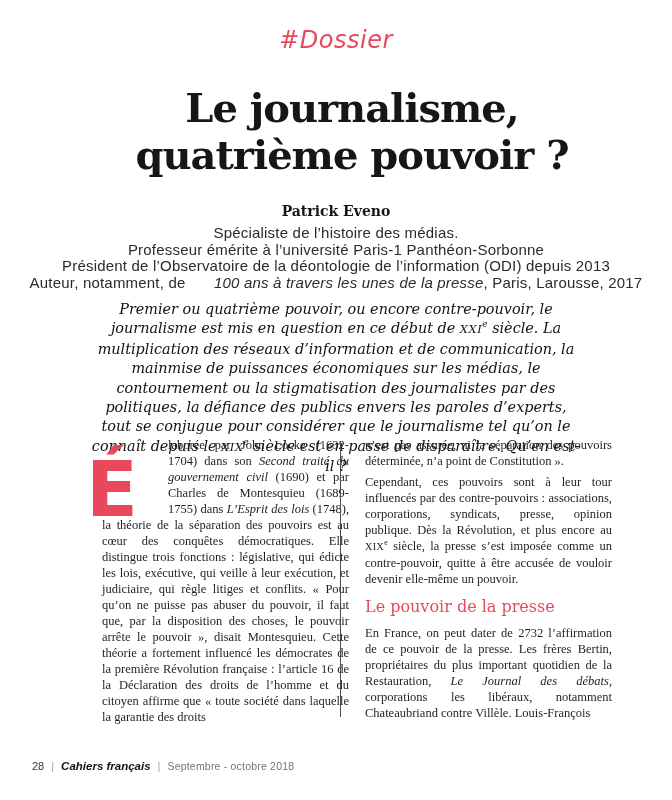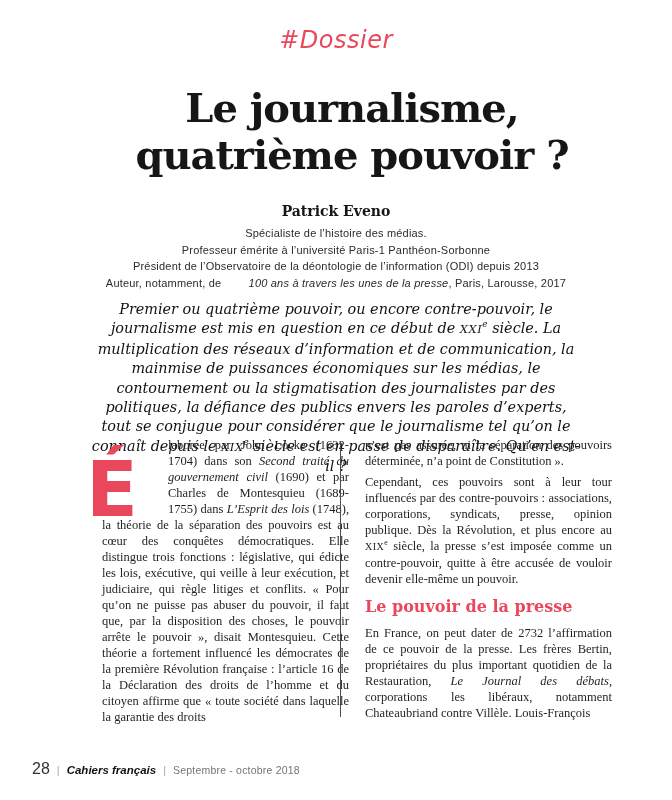--- a/index.html
+++ b/index.html
@@ -14,21 +14,21 @@
   }
 
   .title {
     position:absolute; top:84px; left:16px; width:100%; text-align:center;
     font-family:"DejaVu Serif", serif; font-weight:bold;
     font-size:40px; line-height:47px; letter-spacing:-1px; color:#161616;
   }
 
   .author { position:absolute; top:203px; left:0; width:100%; text-align:center; }
   .author-name { font-family:"DejaVu Serif", serif; font-weight:bold; font-size:14px; color:#161616; margin-bottom:6px; }
-  .bio-line { font-family:"Liberation Sans", sans-serif; font-size:11px; line-height:16.5px; color:#2b2b2b; letter-spacing:.2px; }
+  .bio-line { font-family:"Liberation Sans", sans-serif; font-size:15px; line-height:16.5px; color:#2b2b2b; letter-spacing:.2px; }
   .bio-line em { font-style:italic;margin-left:24px; }
 
   .chapeau {
     position:absolute; top:300px; left:91px; width:490px; text-align:center;
     font-family:"DejaVu Serif", serif; font-style:italic;
     font-size:14.4px; line-height:19.4px; color:#121212;
   }
   .sc { font-size:.8em; letter-spacing:.5px; }
   sup { font-size:.62em; vertical-align:super; line-height:0; }
 
@@ -43,30 +43,30 @@
 
   .para { margin:0 0 5px 0; }
   .dropcap-spacer { float:left; width:66px; height:80px; }
   .dropcap {
     position:absolute; left:86px; top:452px; z-index:2;
     font-family:"DejaVu Sans", sans-serif; font-weight:bold;
     font-size:76px; line-height:76px; color:#e9485c;
   }
 
   .subhead {
-    font-family:"DejaVu Serif", serif; font-weight:bold; text-align:left;
+    font-family:"DejaVu Serif", serif; font-weight:normal; text-align:left;
     font-size:16px; line-height:20px; color:#e9485c; margin:10px 0 8px 0;
   }
 
   .footer {
     position:absolute; left:32px; top:760px;
     font-family:"Liberation Sans", sans-serif; font-size:11px; color:#444;
     display:flex; align-items:baseline; gap:7px;
   }
-  .pagenum { font-size:16px; color:#333; }
+  .pagenum { font-size:11px; color:#333; }
   .sep { color:#a8a8a8; font-size:11px; }
   .journal { font-weight:bold; font-style:italic; color:#111; font-size:11.5px; }
   .issue { color:#757575; font-size:10.5px; letter-spacing:.2px; }
 </style>
 </head>
 <body>
 
 <div class="page">
 
   <div class="dossier">#Dossier</div>

